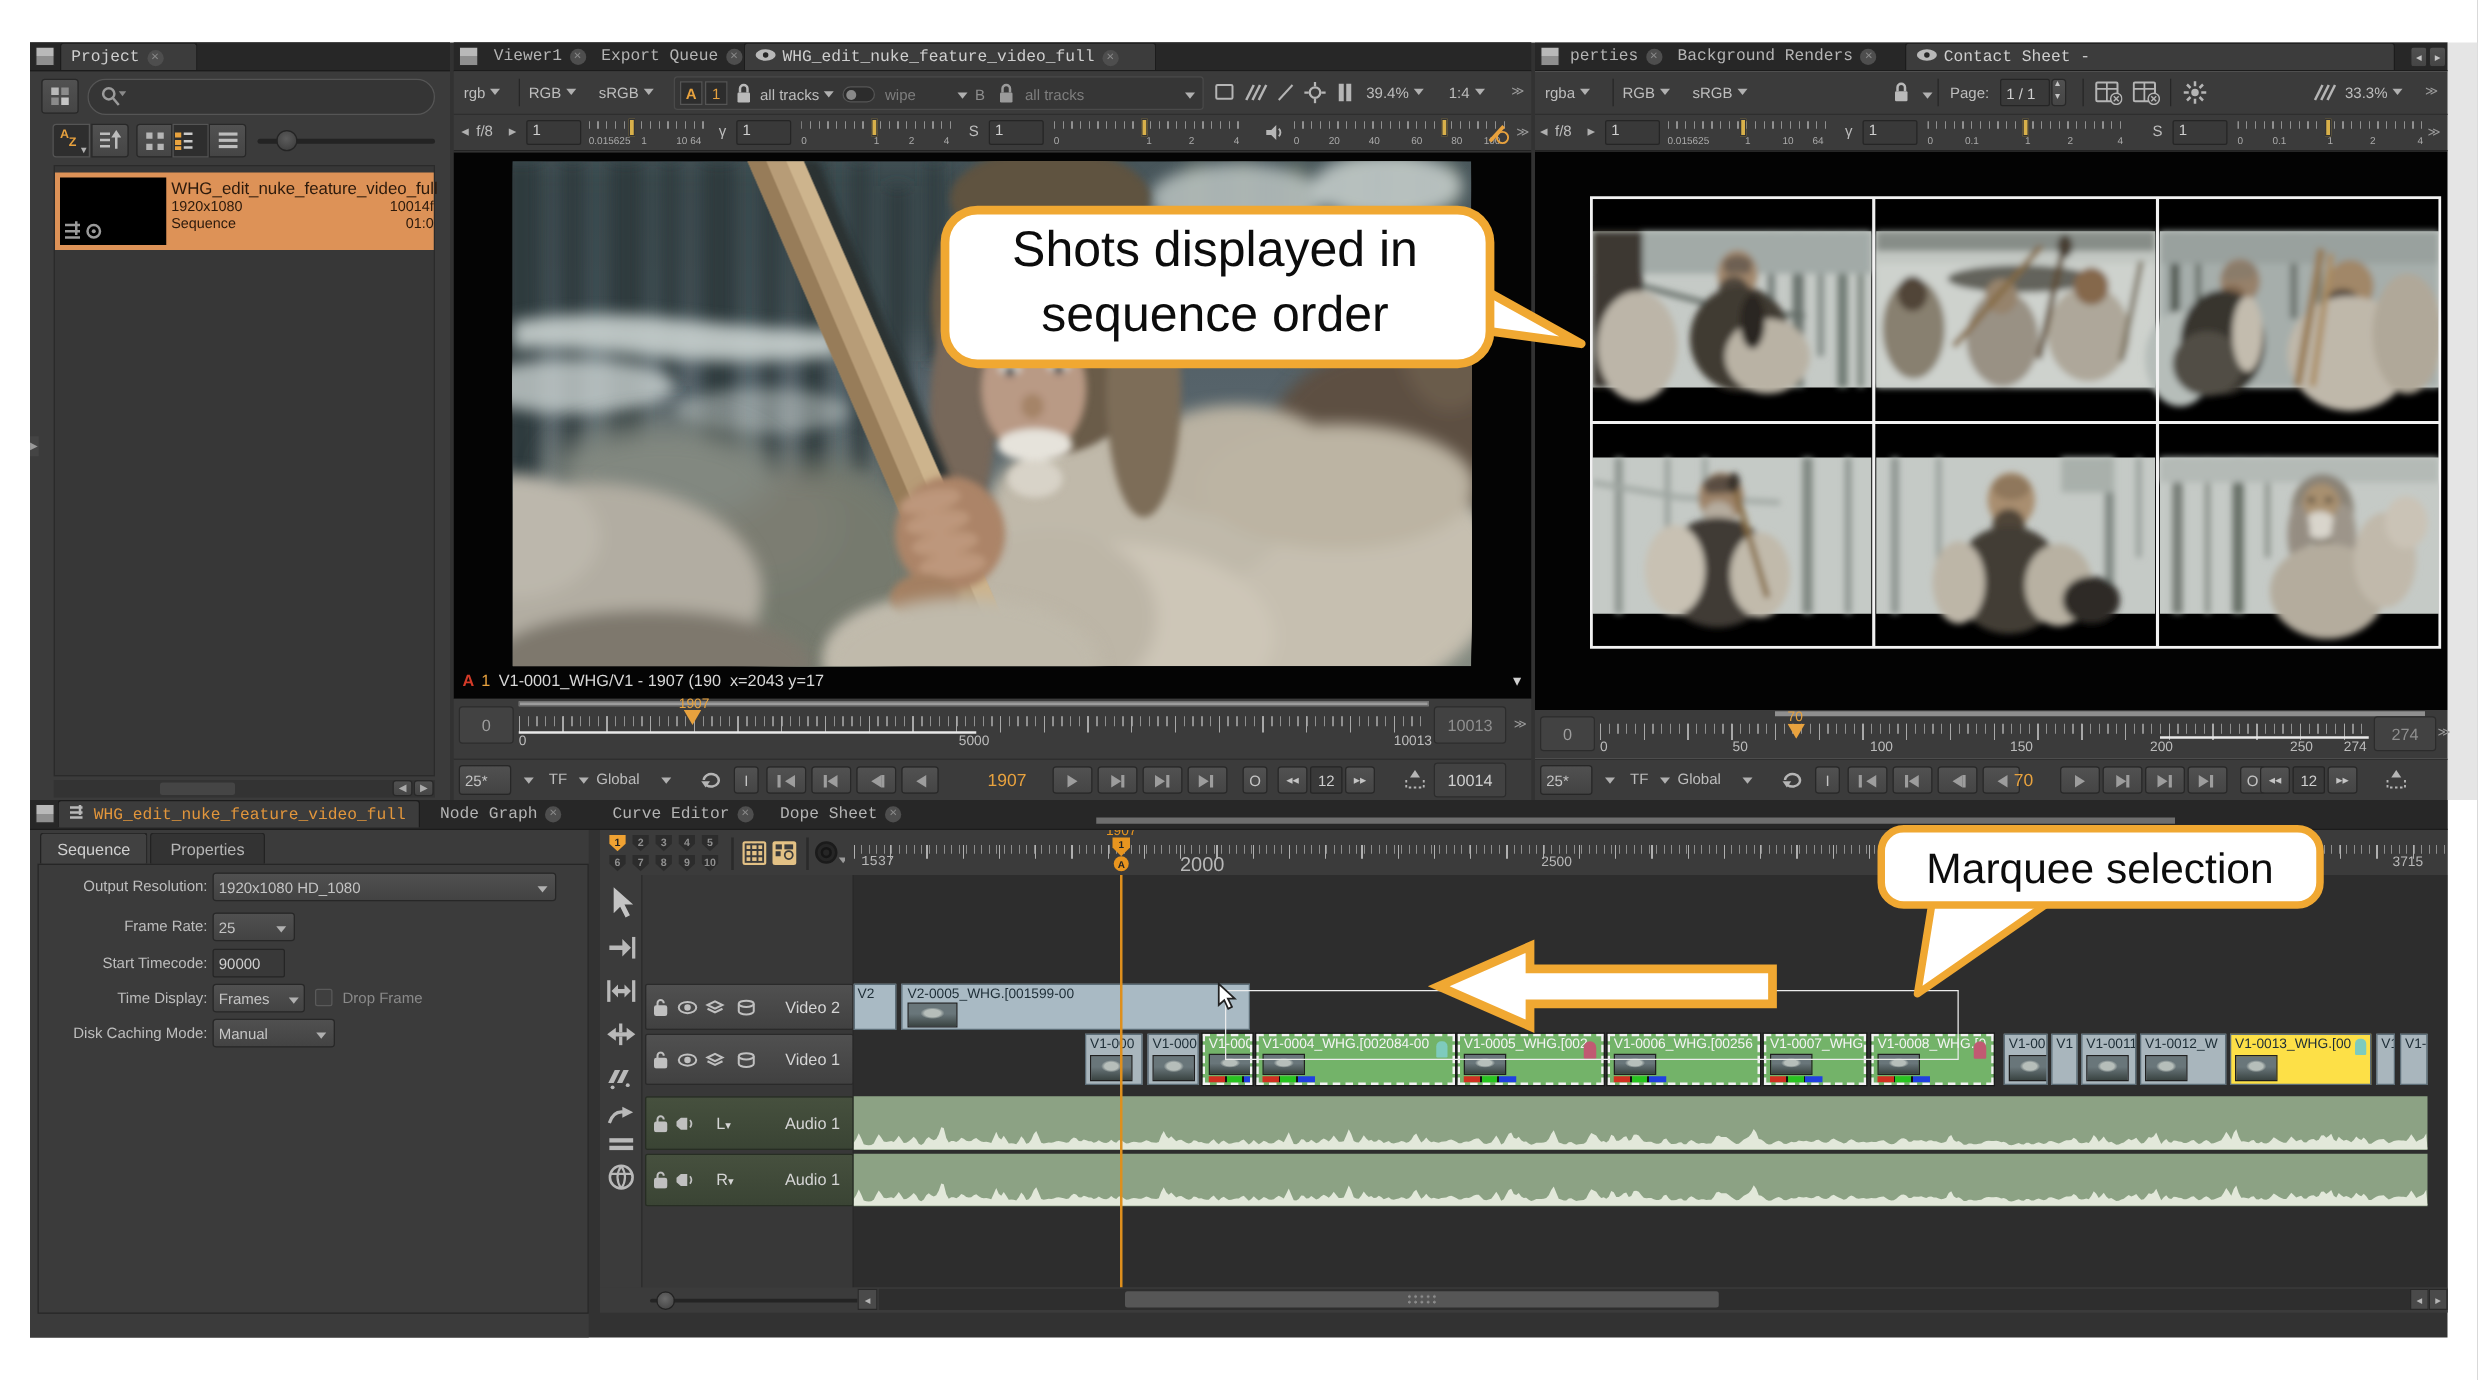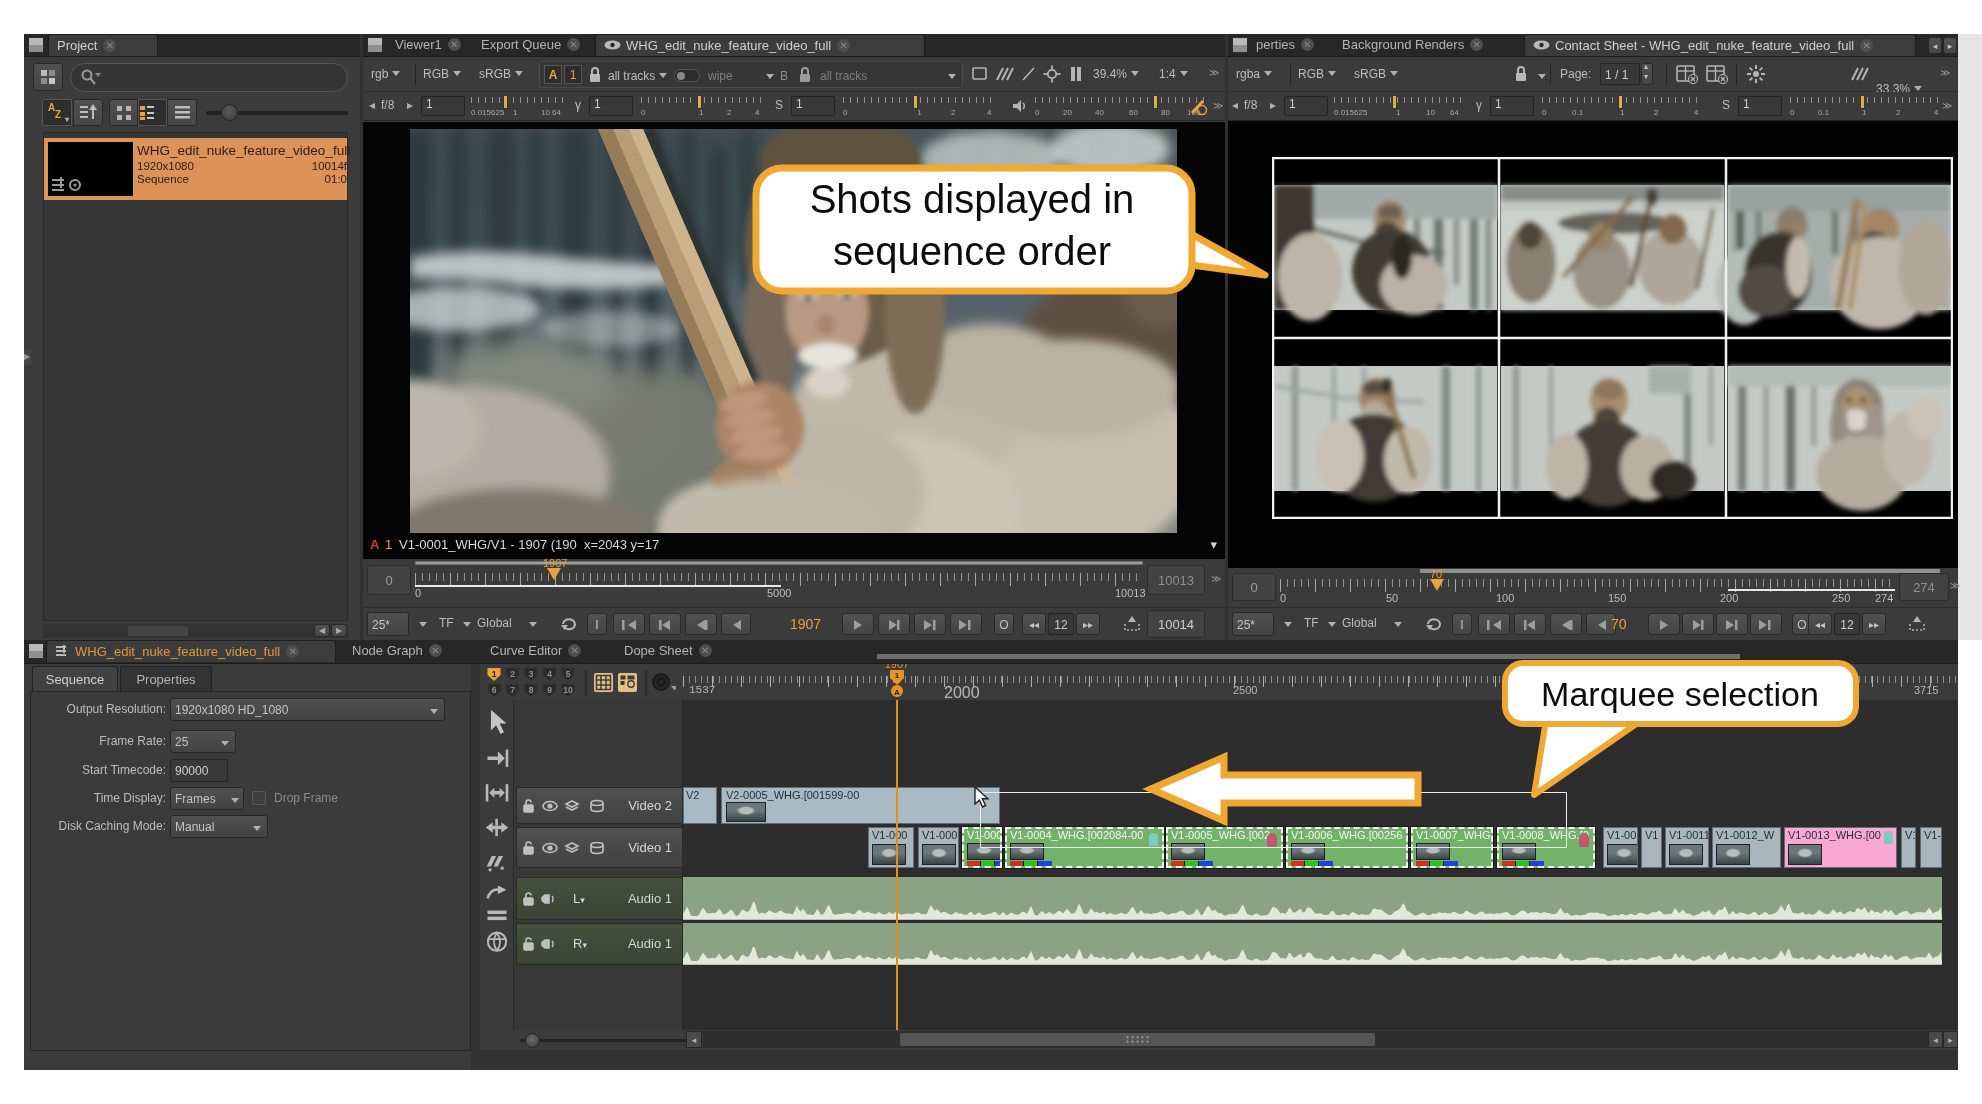--- a/index.html
+++ b/index.html
@@ -1,21 +1,21 @@
 <!DOCTYPE html>
 <html><head><meta charset="utf-8">
 <style>
 html,body{margin:0;padding:0;background:#fff;}
 *{box-sizing:border-box;}
 .page{position:relative;width:1982px;height:1104px;background:#fff;overflow:hidden;
   font-family:"Liberation Sans",sans-serif;color:#c8c8c8;}
 .a{position:absolute;}
 .app{position:absolute;left:24px;top:34px;width:1934px;height:1036px;background:#323232;}
 .tabbar{background:#272727;border-bottom:1px solid #1c1c1c;}
-.tab{position:absolute;top:0;height:22px;line-height:22px;font-size:13px;color:#b4b4b4;padding:0 8px;}
+.tab{position:absolute;top:0;height:22px;line-height:22px;font-size:13px;color:#b4b4b4;padding:0 8px;font-family:Liberation Mono, monospace;}
 .tab.on{background:#3c3c3c;color:#cfcfcf;border:1px solid #1c1c1c;border-bottom:none;border-radius:3px 3px 0 0;}
 .x{display:inline-block;width:13px;height:13px;border-radius:7px;background:#4e4e4e;color:#8a8a8a;
    font-size:10px;line-height:13px;text-align:center;vertical-align:1px;margin-left:6px;}
 .pic{display:inline-block;width:16px;height:16px;vertical-align:-3px;margin-right:5px;
   background:linear-gradient(180deg,#b9b9b9 0 50%,#8f8f8f 50% 100%);border:1px solid #2a2a2a;}
 .btn{background:linear-gradient(180deg,#515151,#454545);border:1px solid #282828;border-radius:3px;
   color:#c4c4c4;font-size:12px;text-align:center;}
 .inp{background:#393939;border:1px solid #252525;border-radius:2px;color:#cfcfcf;font-size:12px;padding:0 4px;}
 .dd{background:linear-gradient(180deg,#505050,#434343);border:1px solid #272727;border-radius:3px;
   color:#c4c4c4;font-size:12px;padding:0 4px;}
@@ -497,21 +497,21 @@
             <line x1="13.6" y1="6.4" x2="16.4" y2="3.6"></line>
           </g>
         </svg>
   <svg class="a" style="left:622px;top:9px;" width="20" height="16" viewBox="0 0 20 16">
           <g stroke="#b5b5b5" stroke-width="2">
             <line x1="2" y1="14" x2="8" y2="2"></line>
             <line x1="7" y1="14" x2="13" y2="2"></line>
             <line x1="12" y1="14" x2="18" y2="2"></line>
           </g>
         </svg>
-  <div class="lbl" style="left:648px;top:10px;margin-top:15px;">33.3%<span class="caret"></span></div>
+  <div class="lbl" style="left:648px;top:10px;">33.3%<span class="caret"></span></div>
   <div class="lbl" style="left:712px;top:10px;color:#9a9a9a;font-size:10px;">≫</div>
  </div>
  <div class="a" style="left:0;top:58px;width:730px;height:29px;background:#3b3b3b;border-bottom:1px solid #232323;">
   <div class="lbl" style="left:4px;top:6px;color:#b0b0b0;">◂</div>
   <div class="lbl" style="left:16px;top:6px;">f/8</div>
   <div class="lbl" style="left:42px;top:6px;color:#b0b0b0;">▸</div>
   <div class="a inp" style="left:56px;top:4px;width:44px;height:20px;">1</div>
   <div class="a" style="left:106px;top:3px;width:130px;height:22px;">
     <div class="ticks a" style="left:0;top:2px;width:130px;height:6px;"></div>
     <div class="a" style="left:58px;top:0px;width:5px;height:14px;background:#d8b04a;border:1px solid #333;"></div>
@@ -969,21 +969,21 @@
         <span style="position:absolute;left:3px;top:1px;">V1</span>
       </div>
 <div class="a" style="left:1185px;top:163px;width:44px;height:41px;background:#a9b6bd;border:1px solid #5d6e78;color:#1d2d36;font-size:11px;white-space:nowrap;overflow:hidden;">
         <span style="position:absolute;left:3px;top:1px;">V1-0011</span>
         <div class="a th" style="left:3px;top:16px;width:34px;height:21px;"></div>
       </div>
 <div class="a" style="left:1232px;top:163px;width:69px;height:41px;background:#a9b6bd;border:1px solid #5d6e78;color:#1d2d36;font-size:11px;white-space:nowrap;overflow:hidden;">
         <span style="position:absolute;left:3px;top:1px;">V1-0012_W</span>
         <div class="a th" style="left:3px;top:16px;width:34px;height:21px;"></div>
       </div>
-<div class="a" style="left:1304px;top:163px;width:113px;height:41px;background:#f9a8d4;border:1px solid #5d6e78;color:#1d2d36;font-size:11px;white-space:nowrap;overflow:hidden;">
+<div class="a" style="left:1304px;top:163px;width:113px;height:41px;background:#fde047;border:1px solid #5d6e78;color:#1d2d36;font-size:11px;white-space:nowrap;overflow:hidden;">
         <span style="position:absolute;left:3px;top:1px;">V1-0013_WHG.[00</span>
         <div class="a th" style="left:3px;top:16px;width:34px;height:21px;"></div>
         <div class="a" style="right:3px;top:3px;width:9px;height:13px;background:#7ecbbd;border-radius:4px 4px 1px 1px;"></div>
       </div>
 <div class="a" style="left:1421px;top:163px;width:15px;height:41px;background:#a9b6bd;border:1px solid #5d6e78;color:#1d2d36;font-size:11px;white-space:nowrap;overflow:hidden;">
         <span style="position:absolute;left:3px;top:1px;">V1</span>
       </div>
 <div class="a" style="left:1440px;top:163px;width:22px;height:41px;background:#a9b6bd;border:1px solid #5d6e78;color:#1d2d36;font-size:11px;white-space:nowrap;overflow:hidden;">
         <span style="position:absolute;left:3px;top:1px;">V1-</span>
       </div>

